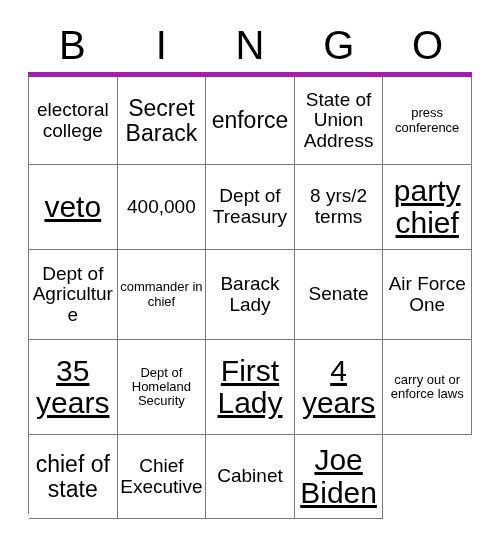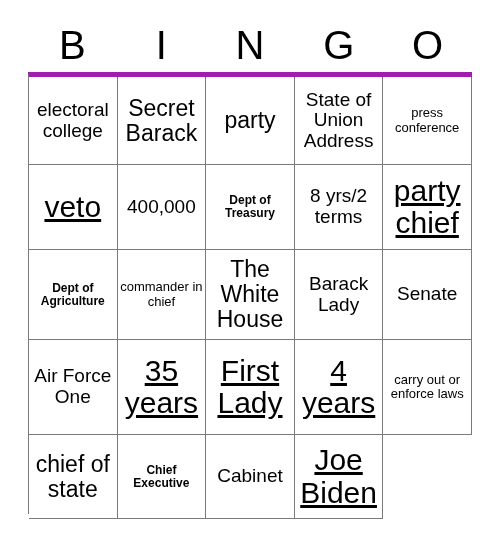--- a/index.html
+++ b/index.html
@@ -62,21 +62,21 @@
     padding: 1px 2px;
     overflow: hidden;
   }
   .cell span {
     display: block;
     width: 100%;
     line-height: 1.08;
     word-wrap: break-word;
   }
   .sz-xs span { font-size: 13px; }
-  .sz-s  span { font-size: 12px; font-weight: bold; }
+  .sz-s  span { font-size: 19px; }
   .sz-m  span { font-size: 19px; }
   .sz-l  span { font-size: 23px; }
   .sz-xl span { font-size: 30px; text-decoration: underline; }
 </style>
 </head>
 <body>
 
 <div id="bingo-card">
 
   <div id="header-row">
@@ -89,21 +89,21 @@
 
   <div id="grid">
 
     <div class="cell sz-m">
         <span>electoral college</span>
       </div>
     <div class="cell sz-l">
         <span>Secret Barack</span>
       </div>
     <div class="cell sz-l">
-        <span>party</span>
+        <span>enforce</span>
       </div>
     <div class="cell sz-m">
         <span>State of Union Address</span>
       </div>
     <div class="cell sz-xs">
         <span>press conference</span>
       </div>
 
     <div class="cell sz-xl">
         <span>veto</span>
@@ -120,35 +120,35 @@
     <div class="cell sz-xl">
         <span>party chief</span>
       </div>
 
     <div class="cell sz-s">
         <span>Dept of Agriculture</span>
       </div>
     <div class="cell sz-xs">
         <span>commander in chief</span>
       </div>
-    <div class="cell sz-l">
-        <span>The White House</span>
-      </div>
     <div class="cell sz-m">
         <span>Barack Lady</span>
       </div>
     <div class="cell sz-m">
         <span>Senate</span>
       </div>
 
     <div class="cell sz-m">
         <span>Air Force One</span>
       </div>
     <div class="cell sz-xl">
         <span>35 years</span>
+      </div>
+    <div class="cell sz-xs">
+        <span>Dept of Homeland Security</span>
       </div>
     <div class="cell sz-xl">
         <span>First Lady</span>
       </div>
     <div class="cell sz-xl">
         <span>4 years</span>
       </div>
 
     <div class="cell sz-xs">
         <span>carry out or enforce laws</span>

